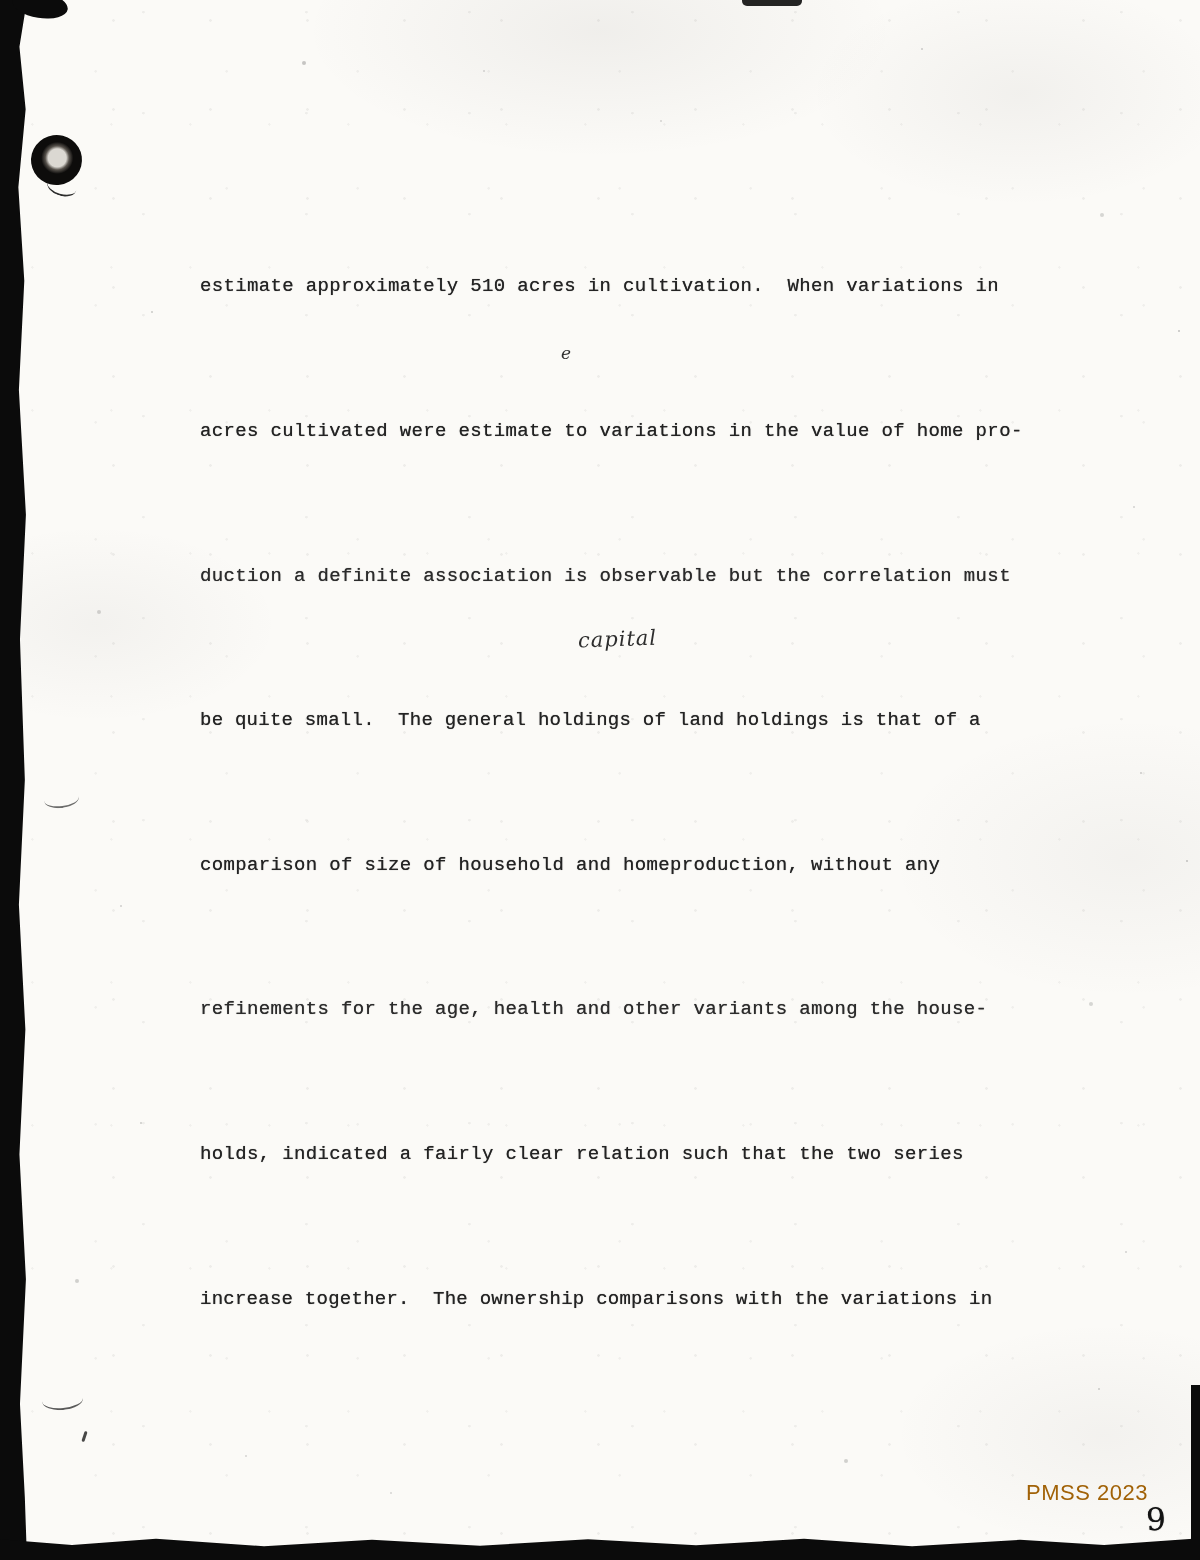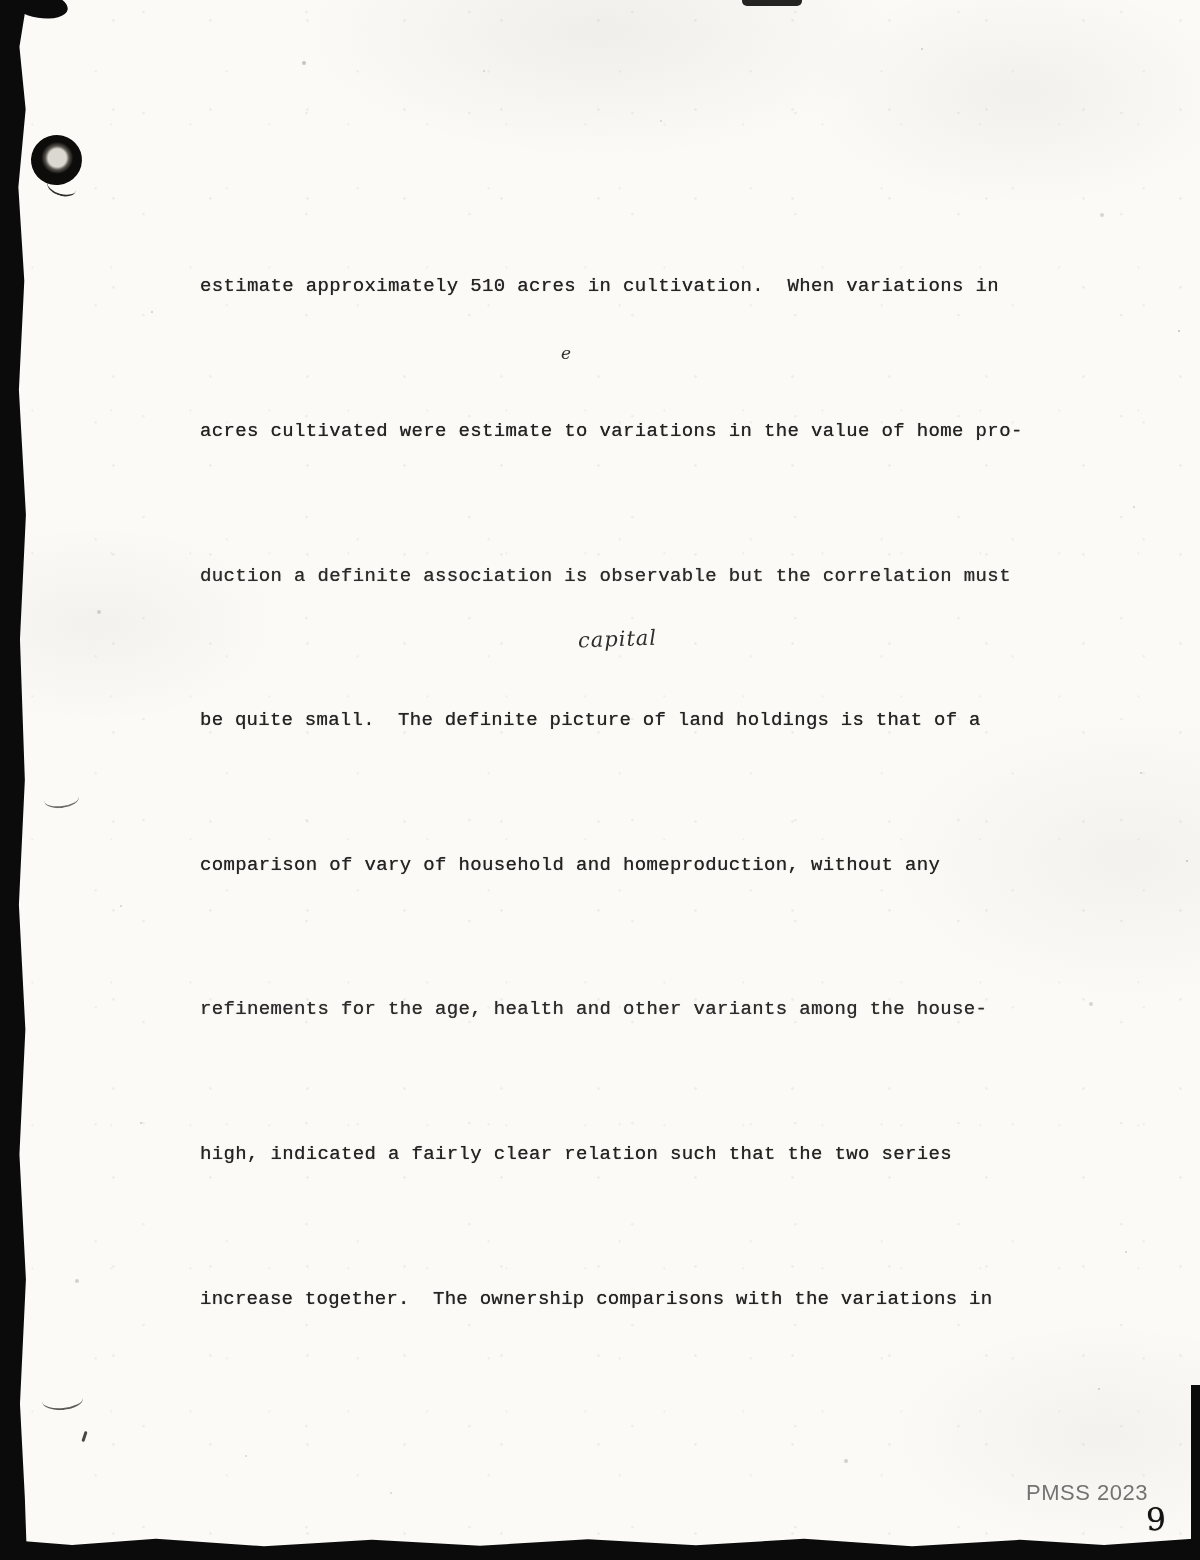--- a/index.html
+++ b/index.html
@@ -106,21 +106,21 @@
     transform:rotate(-2deg);letter-spacing:1px;
   }
   .note-e{
     position:absolute;left:561px;top:343px;
     font:italic 17px "DejaVu Serif",serif;color:#2e2e2e;
   }
 
   
   .watermark{
     position:absolute;left:1026px;top:1480px;
-    font:22px "Liberation Sans",sans-serif;color:#737373;letter-spacing:.5px;
+    font:22px "Liberation Sans",sans-serif;color:#a16207;letter-spacing:.5px;
   }
   .page-number{
     position:absolute;left:1146px;top:1501px;
     font:31px "DejaVu Serif",serif;color:#131313;transform:rotate(-2deg);
     text-shadow:0 0 .8px rgba(0,0,0,.7);
   }
 </style>
 </head>
 <body>
 
@@ -137,24 +137,24 @@
 <div class="hole-punch"></div>
 <div class="hole-tail"></div>
 <div class="pencil-arc-1"></div>
 <div class="pencil-arc-2"></div>
 <div class="tick-mark"></div>
 
 <div class="typed">
   <div class="line">estimate approximately 510 acres in cultivation.  When variations in</div>
   <div class="line">acres cultivated were estimate to variations in the value of home pro-</div>
   <div class="line">duction a definite association is observable but the correlation must</div>
-  <div class="line">be quite small.  The definite picture of land holdings is that of a</div>
-  <div class="line">comparison of vary of household and homeproduction, without any</div>
+  <div class="line">be quite small.  The general holdings of land holdings is that of a</div>
+  <div class="line">comparison of size of household and homeproduction, without any</div>
   <div class="line">refinements for the age, health and other variants among the house-</div>
-  <div class="line">high, indicated a fairly clear relation such that the two series</div>
+  <div class="line">holds, indicated a fairly clear relation such that the two series</div>
   <div class="line">increase together.  The ownership comparisons with the variations in</div>
   
   
   
   
   
   
   
   
   

